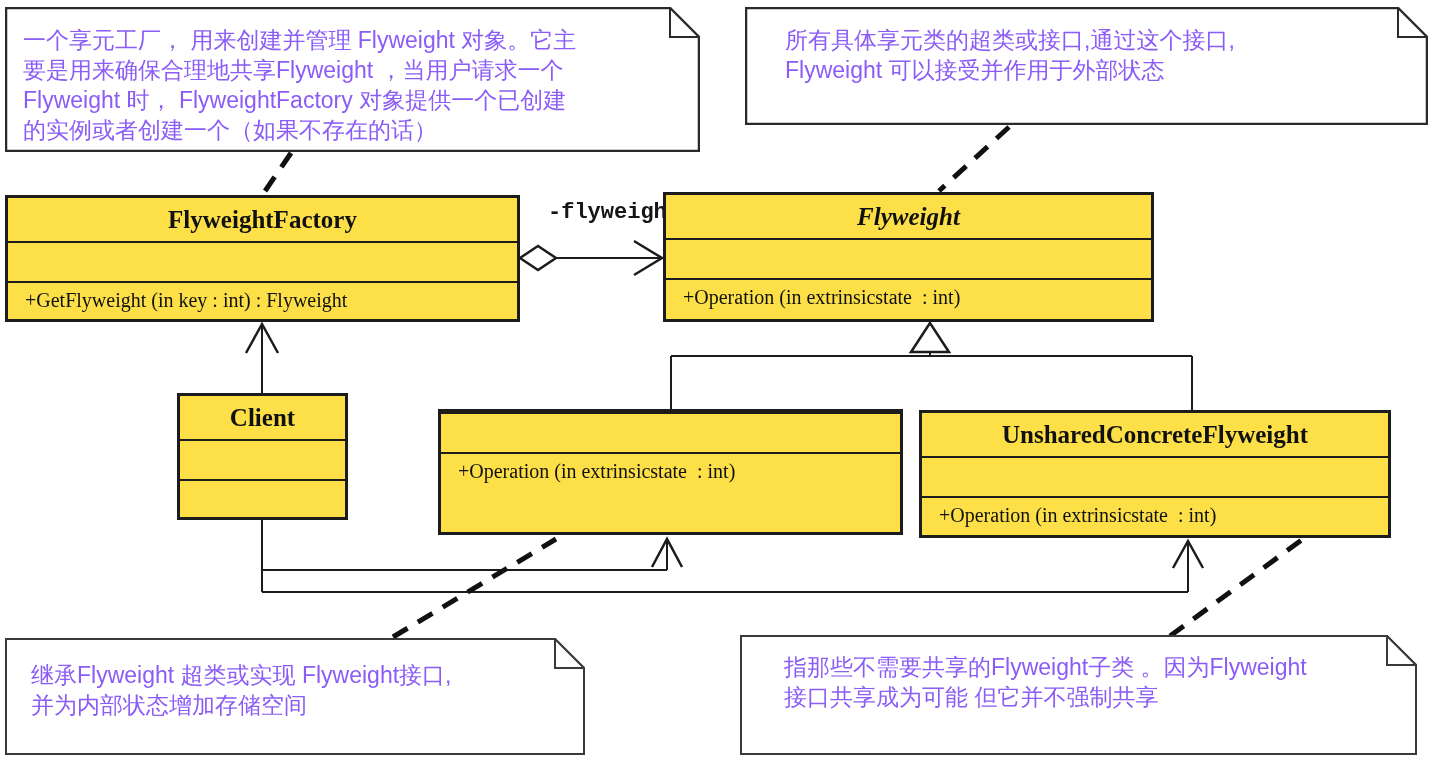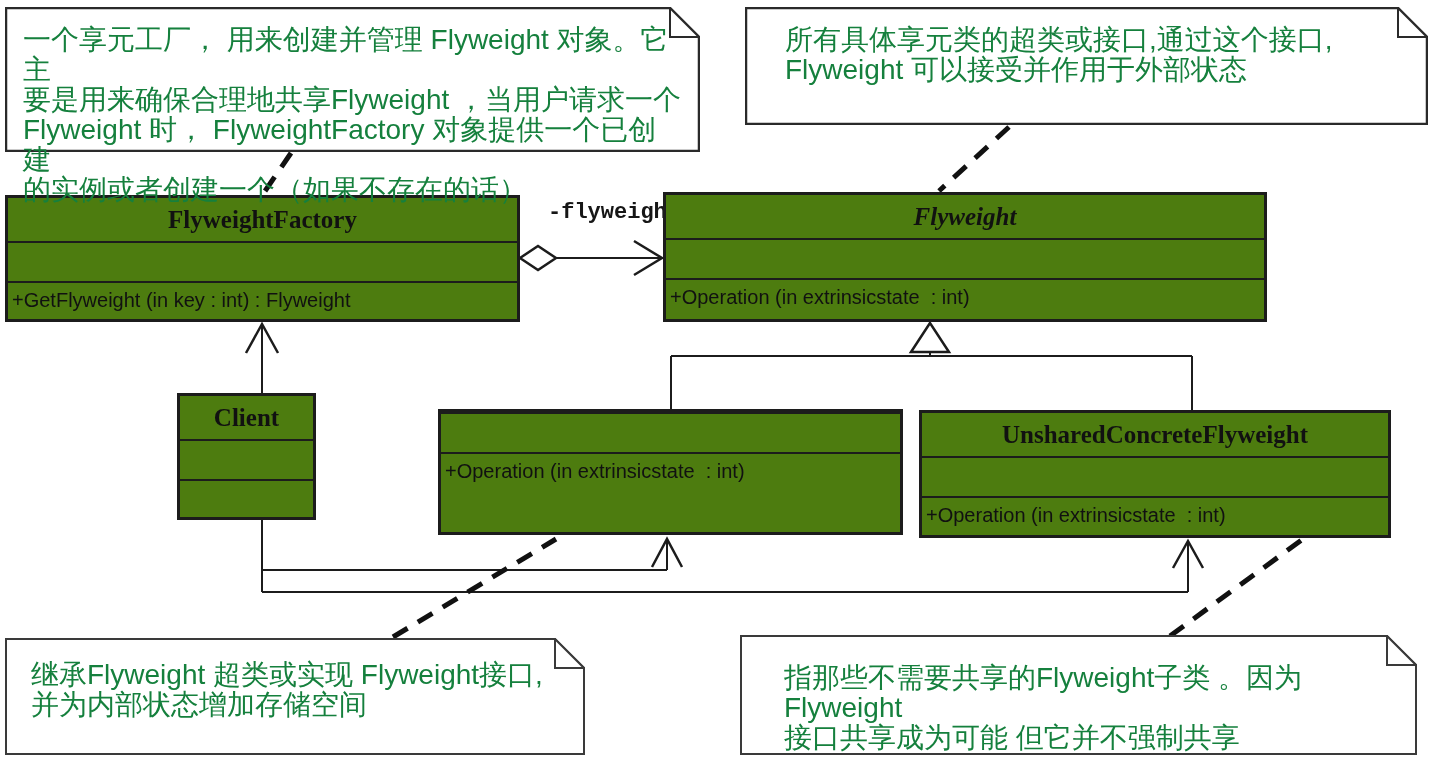--- a/index.html
+++ b/index.html
@@ -5,49 +5,49 @@
   html,body{margin:0;padding:0;background:#ffffff;}
   #stage{
     position:relative;width:1432px;height:763px;background:#ffffff;overflow:hidden;
     font-family:"Liberation Sans",sans-serif;color:#111;
   }
   
   #connectors{position:absolute;left:0;top:0;z-index:0;}
 
   
   .uml-class{
-    position:absolute;z-index:2;background:#4d7c0f;
+    position:absolute;z-index:2;background:#fde047;
     border:3px solid #1c1c1c;box-sizing:border-box;
   }
   .uml-title{
     height:43px;display:flex;align-items:center;justify-content:center;
     font-family:"Liberation Serif",serif;font-weight:bold;font-size:25px;
     white-space:nowrap;overflow:hidden;
   }
   .uml-title.italic{font-style:italic;}
   .uml-attrs{height:40px;border-top:2px solid #1c1c1c;box-sizing:border-box;}
   .uml-attrs.short{height:34px;}
   .uml-methods{
     height:37px;border-top:2px solid #1c1c1c;box-sizing:border-box;
     display:flex;align-items:center;
-    font-family:Liberation Sans, sans-serif;
-    font-size:20px;white-space:pre;padding-left:4px;overflow:hidden;
+    font-family:Liberation Serif, serif;
+    font-size:20px;white-space:pre;padding-left:17px;overflow:hidden;
   }
 
   
   .note{position:absolute;z-index:3;}
   .note svg{position:absolute;left:0;top:0;}
   .note .note-text{
     position:absolute;left:0;top:0;right:0;bottom:0;
-    white-space:pre-line;font-size:28px;line-height:30px;color:#15803d;
+    white-space:pre-line;font-size:23px;line-height:30px;color:#8b5cf6;
   }
   #note-factory .note-text{padding:18px 18px 0 18px;}
   #note-flyweight .note-text{padding:18px 36px 0 40px;}
   #note-concrete .note-text{padding:22px 16px 4px 26px;}
-  #note-unshared .note-text{padding:28px 16px 0 44px;}
+  #note-unshared .note-text{padding:17px 16px 0 44px;}
 
   
   .assoc-label{
     position:absolute;z-index:2;
     font-family:"Liberation Mono","DejaVu Sans Mono",monospace;
     font-size:22px;font-weight:bold;color:#161616;white-space:nowrap;
   }
 </style>
 </head>
 <body>
@@ -134,27 +134,27 @@
   </div>
 
   <div class="uml-class" style="left:5px;top:195px;width:515px;height:127px;">
     <div class="uml-title">FlyweightFactory</div>
     <div class="uml-attrs"></div>
     <div class="uml-methods">+GetFlyweight (in key : int) : Flyweight</div>
   </div>
 
   <div class="assoc-label" style="left:548px;top:200px;">-flyweights</div>
 
-  <div class="uml-class" style="left:663px;top:192px;width:604px;height:130px;">
+  <div class="uml-class" style="left:663px;top:192px;width:491px;height:130px;">
     <div class="uml-title italic">Flyweight</div>
     <div class="uml-attrs"></div>
     <div class="uml-methods">+Operation (in extrinsicstate  : int)</div>
   </div>
 
-  <div class="uml-class" style="left:177px;top:393px;width:139px;height:127px;">
+  <div class="uml-class" style="left:177px;top:393px;width:171px;height:127px;">
     <div class="uml-title">Client</div>
     <div class="uml-attrs"></div>
     <div class="uml-attrs short"></div>
   </div>
 
   <div class="uml-class" style="left:438px;top:409px;width:465px;height:126px;">
     <div class="uml-attrs"></div>
     <div class="uml-methods">+Operation (in extrinsicstate  : int)</div>
   </div>
 

